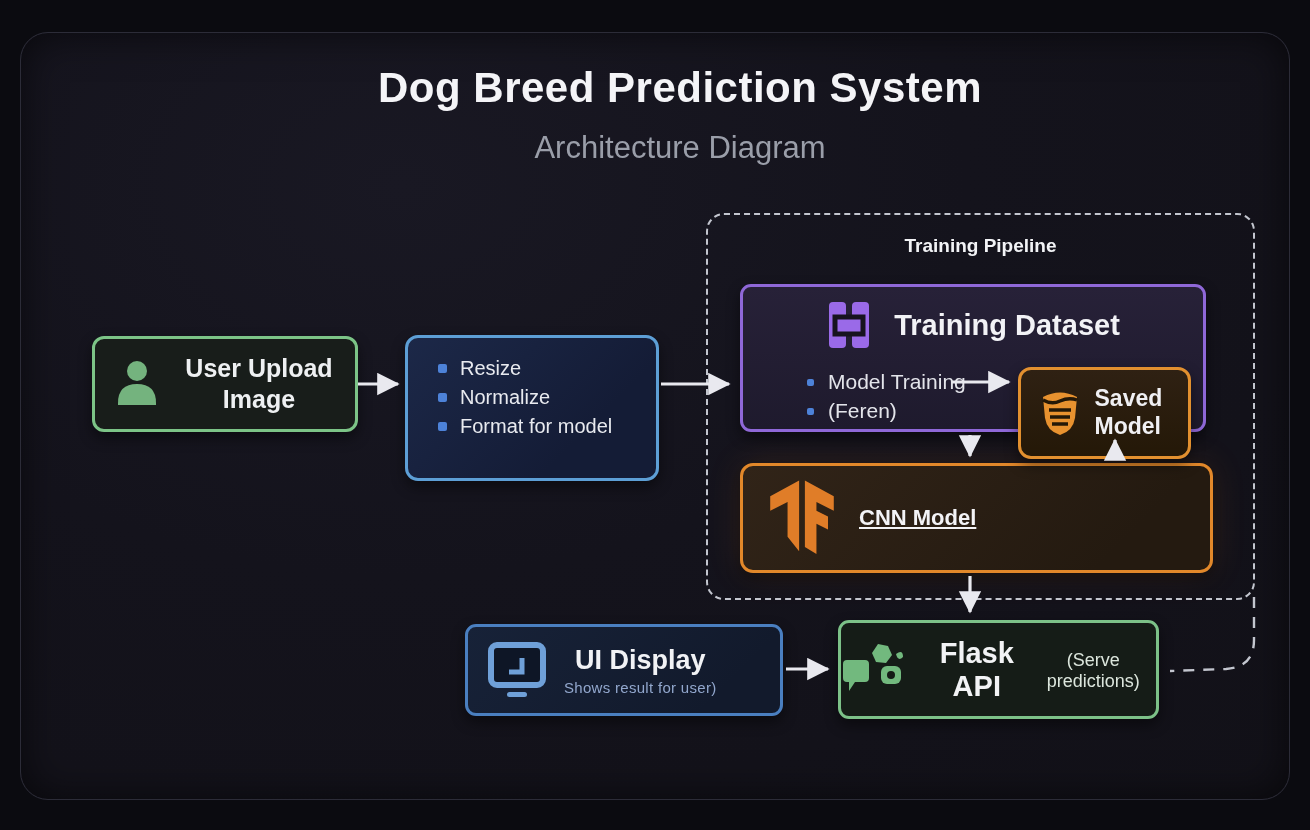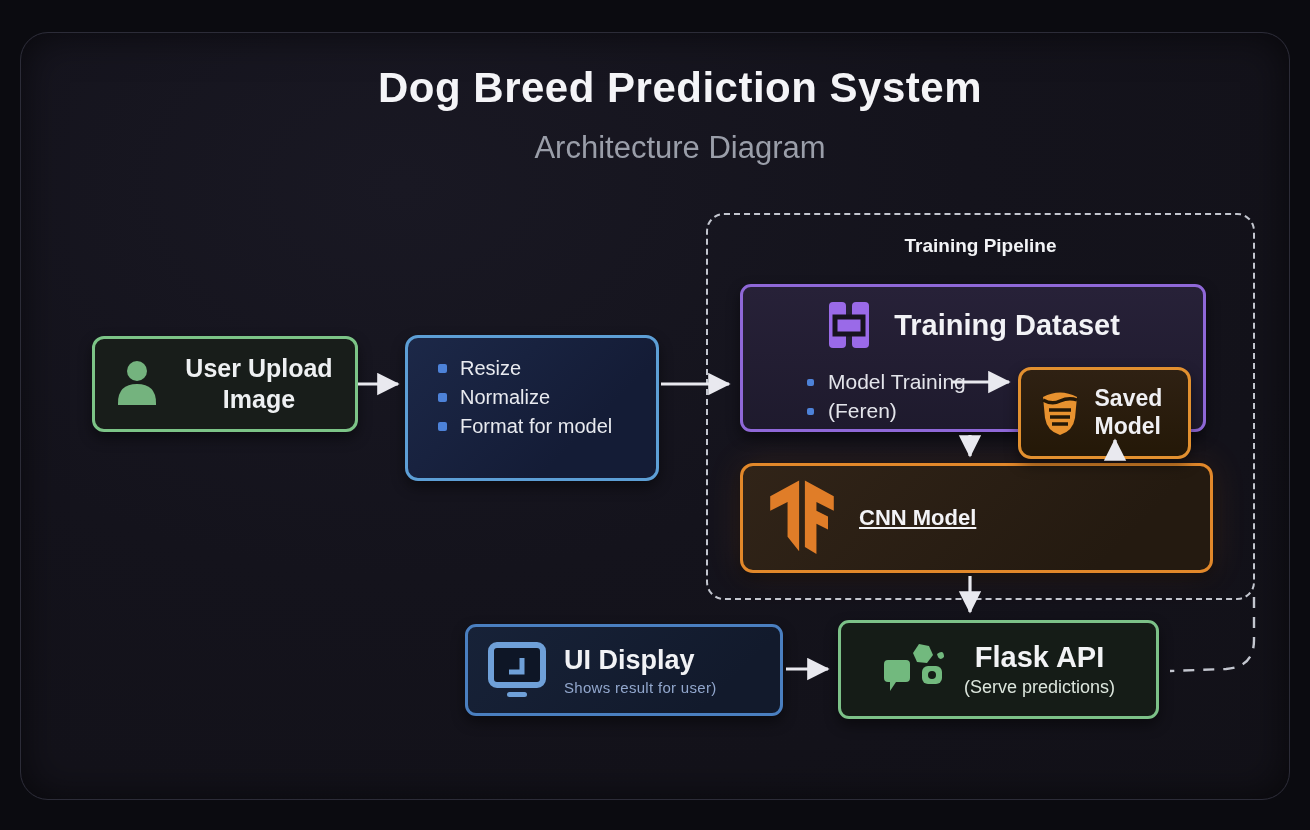--- a/index.html
+++ b/index.html
@@ -59,28 +59,28 @@
         border:3px solid #e2882a;border-radius:13px;gap:22px;padding-left:24px;
         box-shadow:0 0 34px rgba(224,130,40,.14),0 6px 14px rgba(0,0,0,.45);}
   .cnn-col{display:flex;flex-direction:column;}
   .cnn-title{font-size:22px;font-weight:700;color:#f3f3f6;text-decoration:underline;}
   .cnn-sub{font-size:20px;color:#e9e3d8;margin-top:4px;}
 
   
   .node-ui{left:465px;top:624px;width:318px;height:92px;
         background:linear-gradient(135deg,#172238 0%,#121a2c 80%);
         border:3px solid #4a7fc0;border-radius:11px;gap:16px;padding-left:18px;}
-  .ui-col{display:flex;flex-direction:column;align-items:flex-start;}
+  .ui-col{display:flex;flex-direction:column;align-items:center;}
   .ui-title{font-size:27px;font-weight:700;color:#f1f2f5;}
   .ui-sub{font-size:15px;color:#92a7cd;margin-top:3px;letter-spacing:.3px;}
 
   
   .node-flask{left:838px;top:620px;width:321px;height:99px;background:#151c17;
         border:3px solid #7cc188;border-radius:11px;justify-content:center;gap:18px;}
-  .flask-col{display:flex;flex-direction:column;align-items:center;}
+  .flask-col{display:flex;align-items:center;text-align:center;}
   .flask-title{font-size:29px;font-weight:700;color:#f2f3f5;}
   .flask-sub{font-size:18px;color:#dce6dd;margin-top:3px;}
 
   .arrows{position:absolute;left:0;top:0;z-index:5;pointer-events:none;}
   .arrows line{stroke:#e9e9ef;stroke-width:3.2;}
   .arrows .tail{stroke:#c3c6cf;stroke-width:2.4;fill:none;stroke-dasharray:11 9;}
   .icon{flex:none;}
 </style>
 </head>
 <body>

